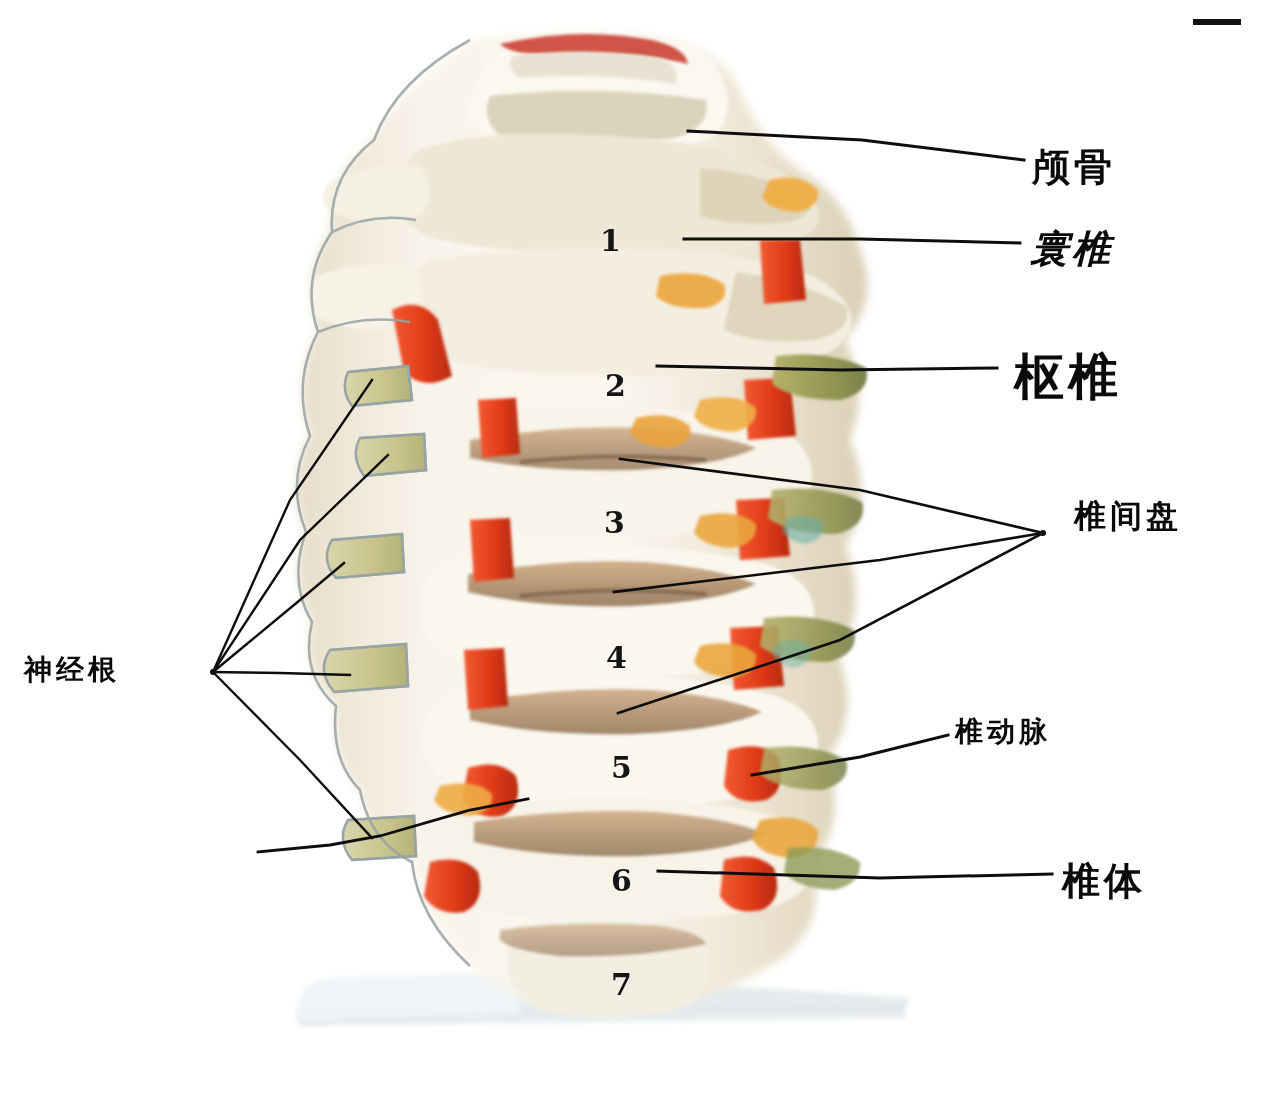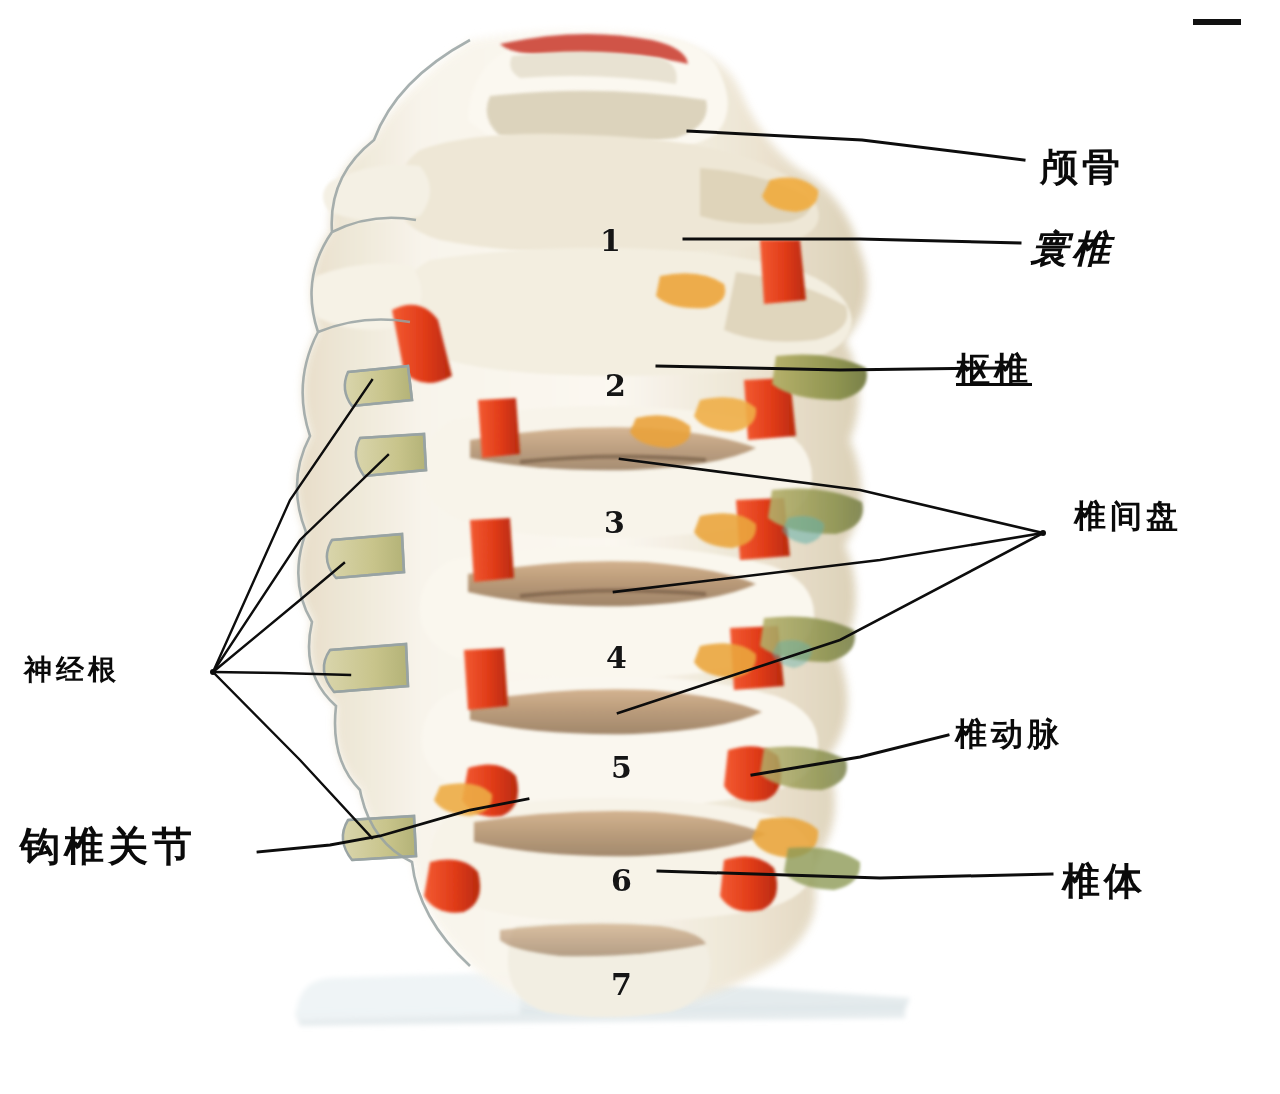--- a/index.html
+++ b/index.html
@@ -231,23 +231,22 @@
   <div id="numbers">
       <div class="num" style="left: 600px; top: 226px;">1</div>
       <div class="num" style="left: 605px; top: 371px;">2</div>
       <div class="num" style="left: 604px; top: 508px;">3</div>
       <div class="num" style="left: 606px; top: 643px;">4</div>
       <div class="num" style="left: 611px; top: 753px;">5</div>
       <div class="num" style="left: 611px; top: 866px;">6</div>
       <div class="num" style="left: 611px; top: 970px;">7</div>
     </div>
 
-  <div class="cn-label" id="lb0" style="left: 1032px; top: 148px; font-size: 38px; margin-left: 8px;">颅骨</div>
+  <div class="cn-label" id="lb0" style="left: 1032px; top: 148px; font-size: 38px;">颅骨</div>
   <div class="cn-label" id="lb1" style="left: 1030px; top: 230px; font-size: 38px; font-style: italic;">寰椎</div>
-  <div class="cn-label" id="lb2" style="left: 956px; top: 352px; font-size: 34px; text-decoration: underline;">枢椎</div>
+  <div class="cn-label" id="lb2" style="left: 1014px; top: 352px; font-size: 50px;">枢椎</div>
   <div class="cn-label" id="lb3" style="left: 1074px; top: 500px; font-size: 32px;">椎间盘</div>
-  <div class="cn-label" id="lb4" style="left: 955px; top: 718px; font-size: 32px;">椎动脉</div>
+  <div class="cn-label" id="lb4" style="left: 955px; top: 718px; font-size: 28px;">椎动脉</div>
   <div class="cn-label" id="lb5" style="left: 1062px; top: 862px; font-size: 38px;">椎体</div>
 
   <div class="cn-label" id="ll0" style="left: 24px; top: 656px; font-size: 28px;">神经根</div>
-  <div class="cn-label" id="ll1" style="left: 20px; top: 826px; font-size: 40px;">钩椎关节</div>
 
 </div>
 
 </body></html>

